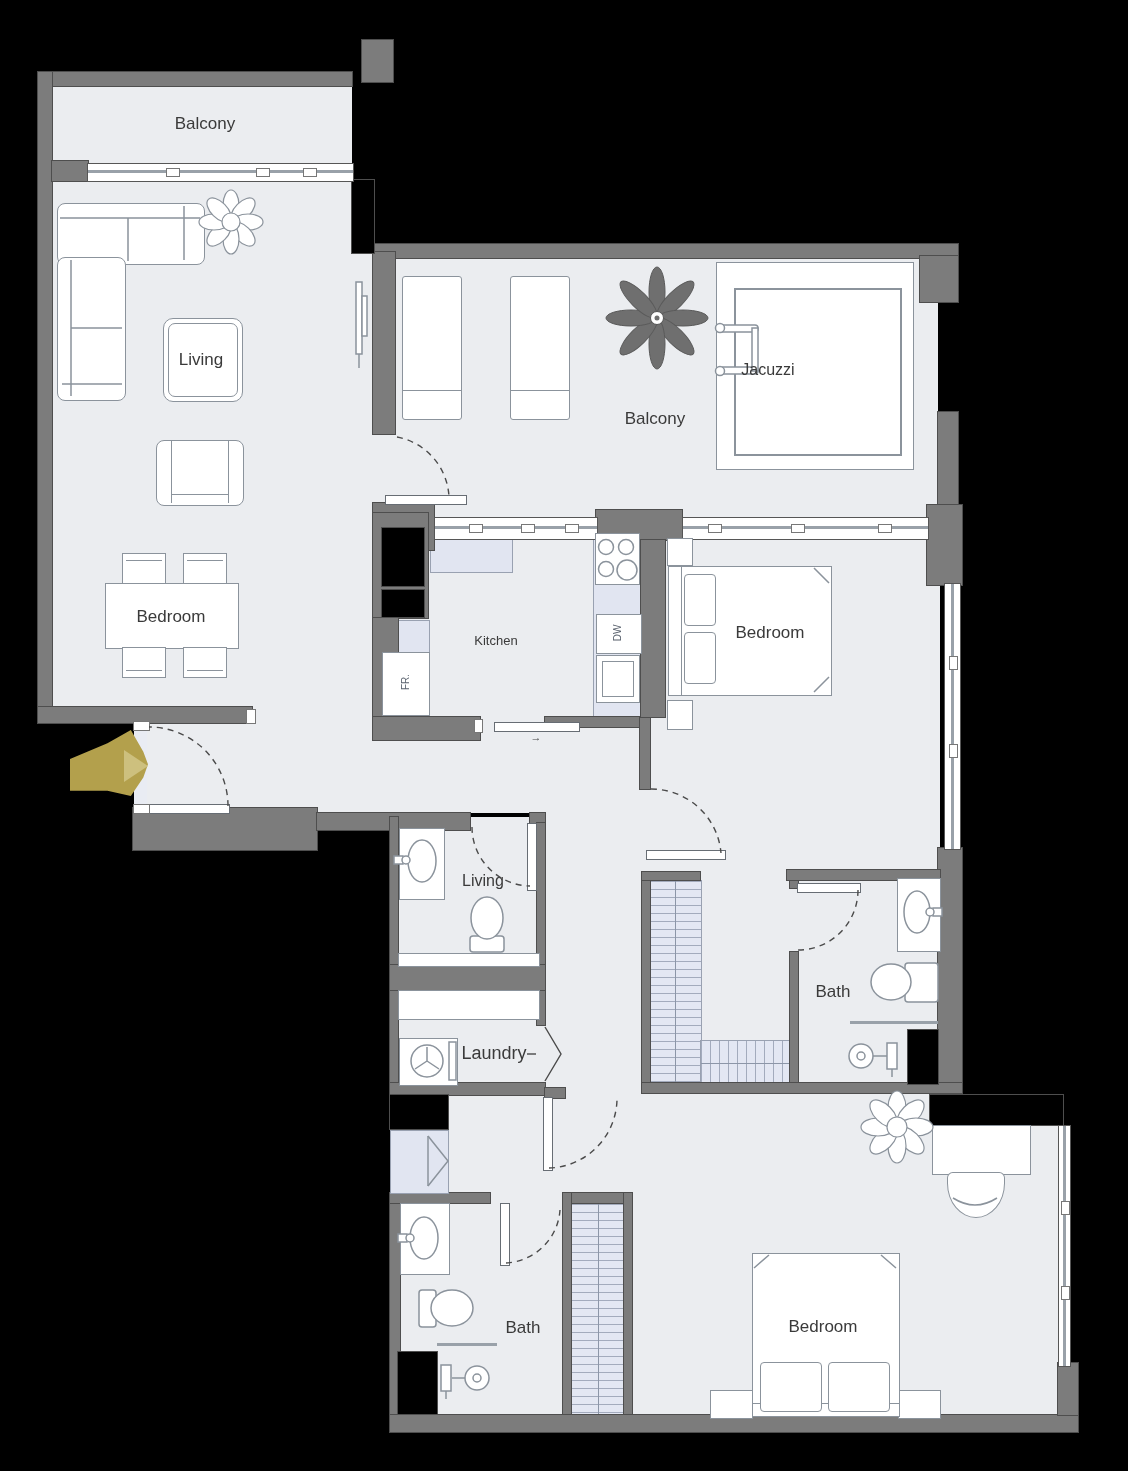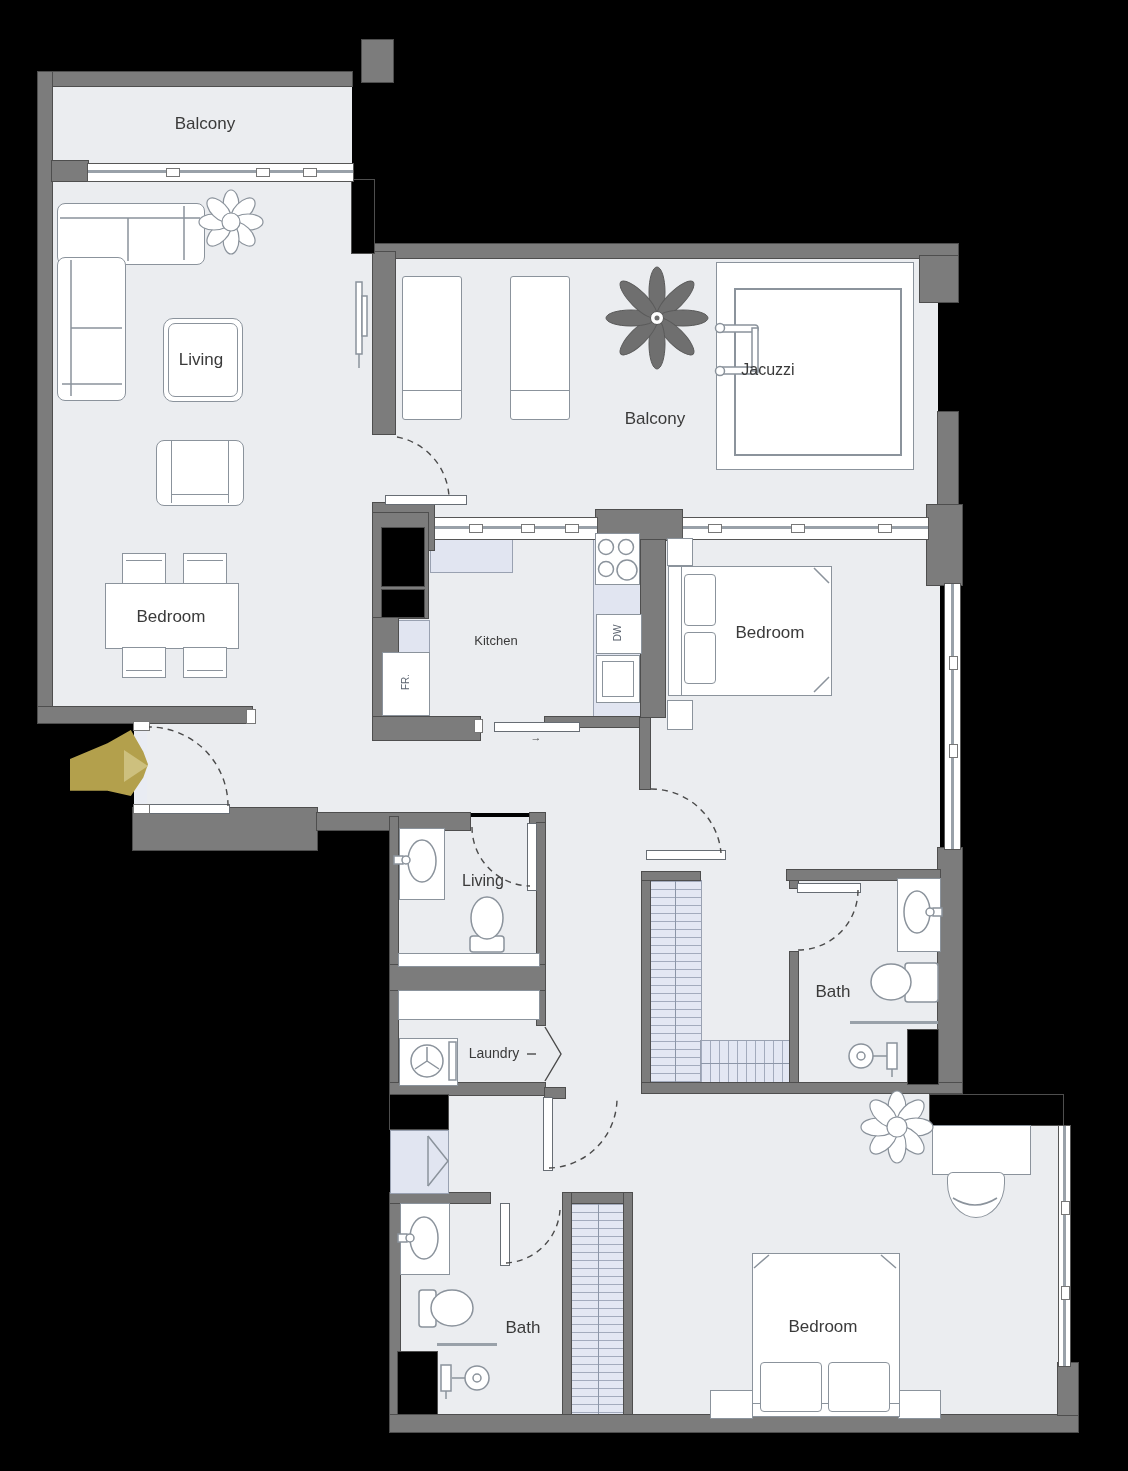--- a/index.html
+++ b/index.html
@@ -347,21 +347,21 @@
   </svg>
 
   <span class="lb z7" style="left:205px;top:124px;font-size:17px">Balcony</span>
   <span class="lb z7" style="left:201px;top:360px;font-size:17px">Living</span>
   <span class="lb z7" style="left:171px;top:617px;font-size:17px">Bedroom</span>
   <span class="lb z7" style="left:655px;top:419px;font-size:17px">Balcony</span>
   <span class="lb z7" style="left:768px;top:370px;font-size:16px">Jacuzzi</span>
   <span class="lb z7" style="left:496px;top:640px;font-size:13px">Kitchen</span>
   <span class="lb z7" style="left:770px;top:633px;font-size:17px">Bedroom</span>
   <span class="lb z7" style="left:483px;top:881px;font-size:16px">Living</span>
-  <span class="lb z7" style="left:494px;top:1053px;font-size:14px">Laundry</span>
+  <span class="lb z7" style="left:494px;top:1053px;font-size:18px">Laundry</span>
   <span class="lb z7" style="left:833px;top:992px;font-size:17px">Bath</span>
   <span class="lb z7" style="left:523px;top:1328px;font-size:17px">Bath</span>
   <span class="lb z7" style="left:823px;top:1327px;font-size:17px">Bedroom</span>
   <span class="lb rv z7" style="left:405px;top:682px;font-size:10px;color:#5a626e">FR.</span>
   <span class="lb rv z7" style="left:617px;top:633px;font-size:10px;color:#5a626e">DW</span>
   <span class="lb z7" style="left:536px;top:737px;font-size:11px;color:#444">→</span>
 
 </div>
 
 </body></html>

